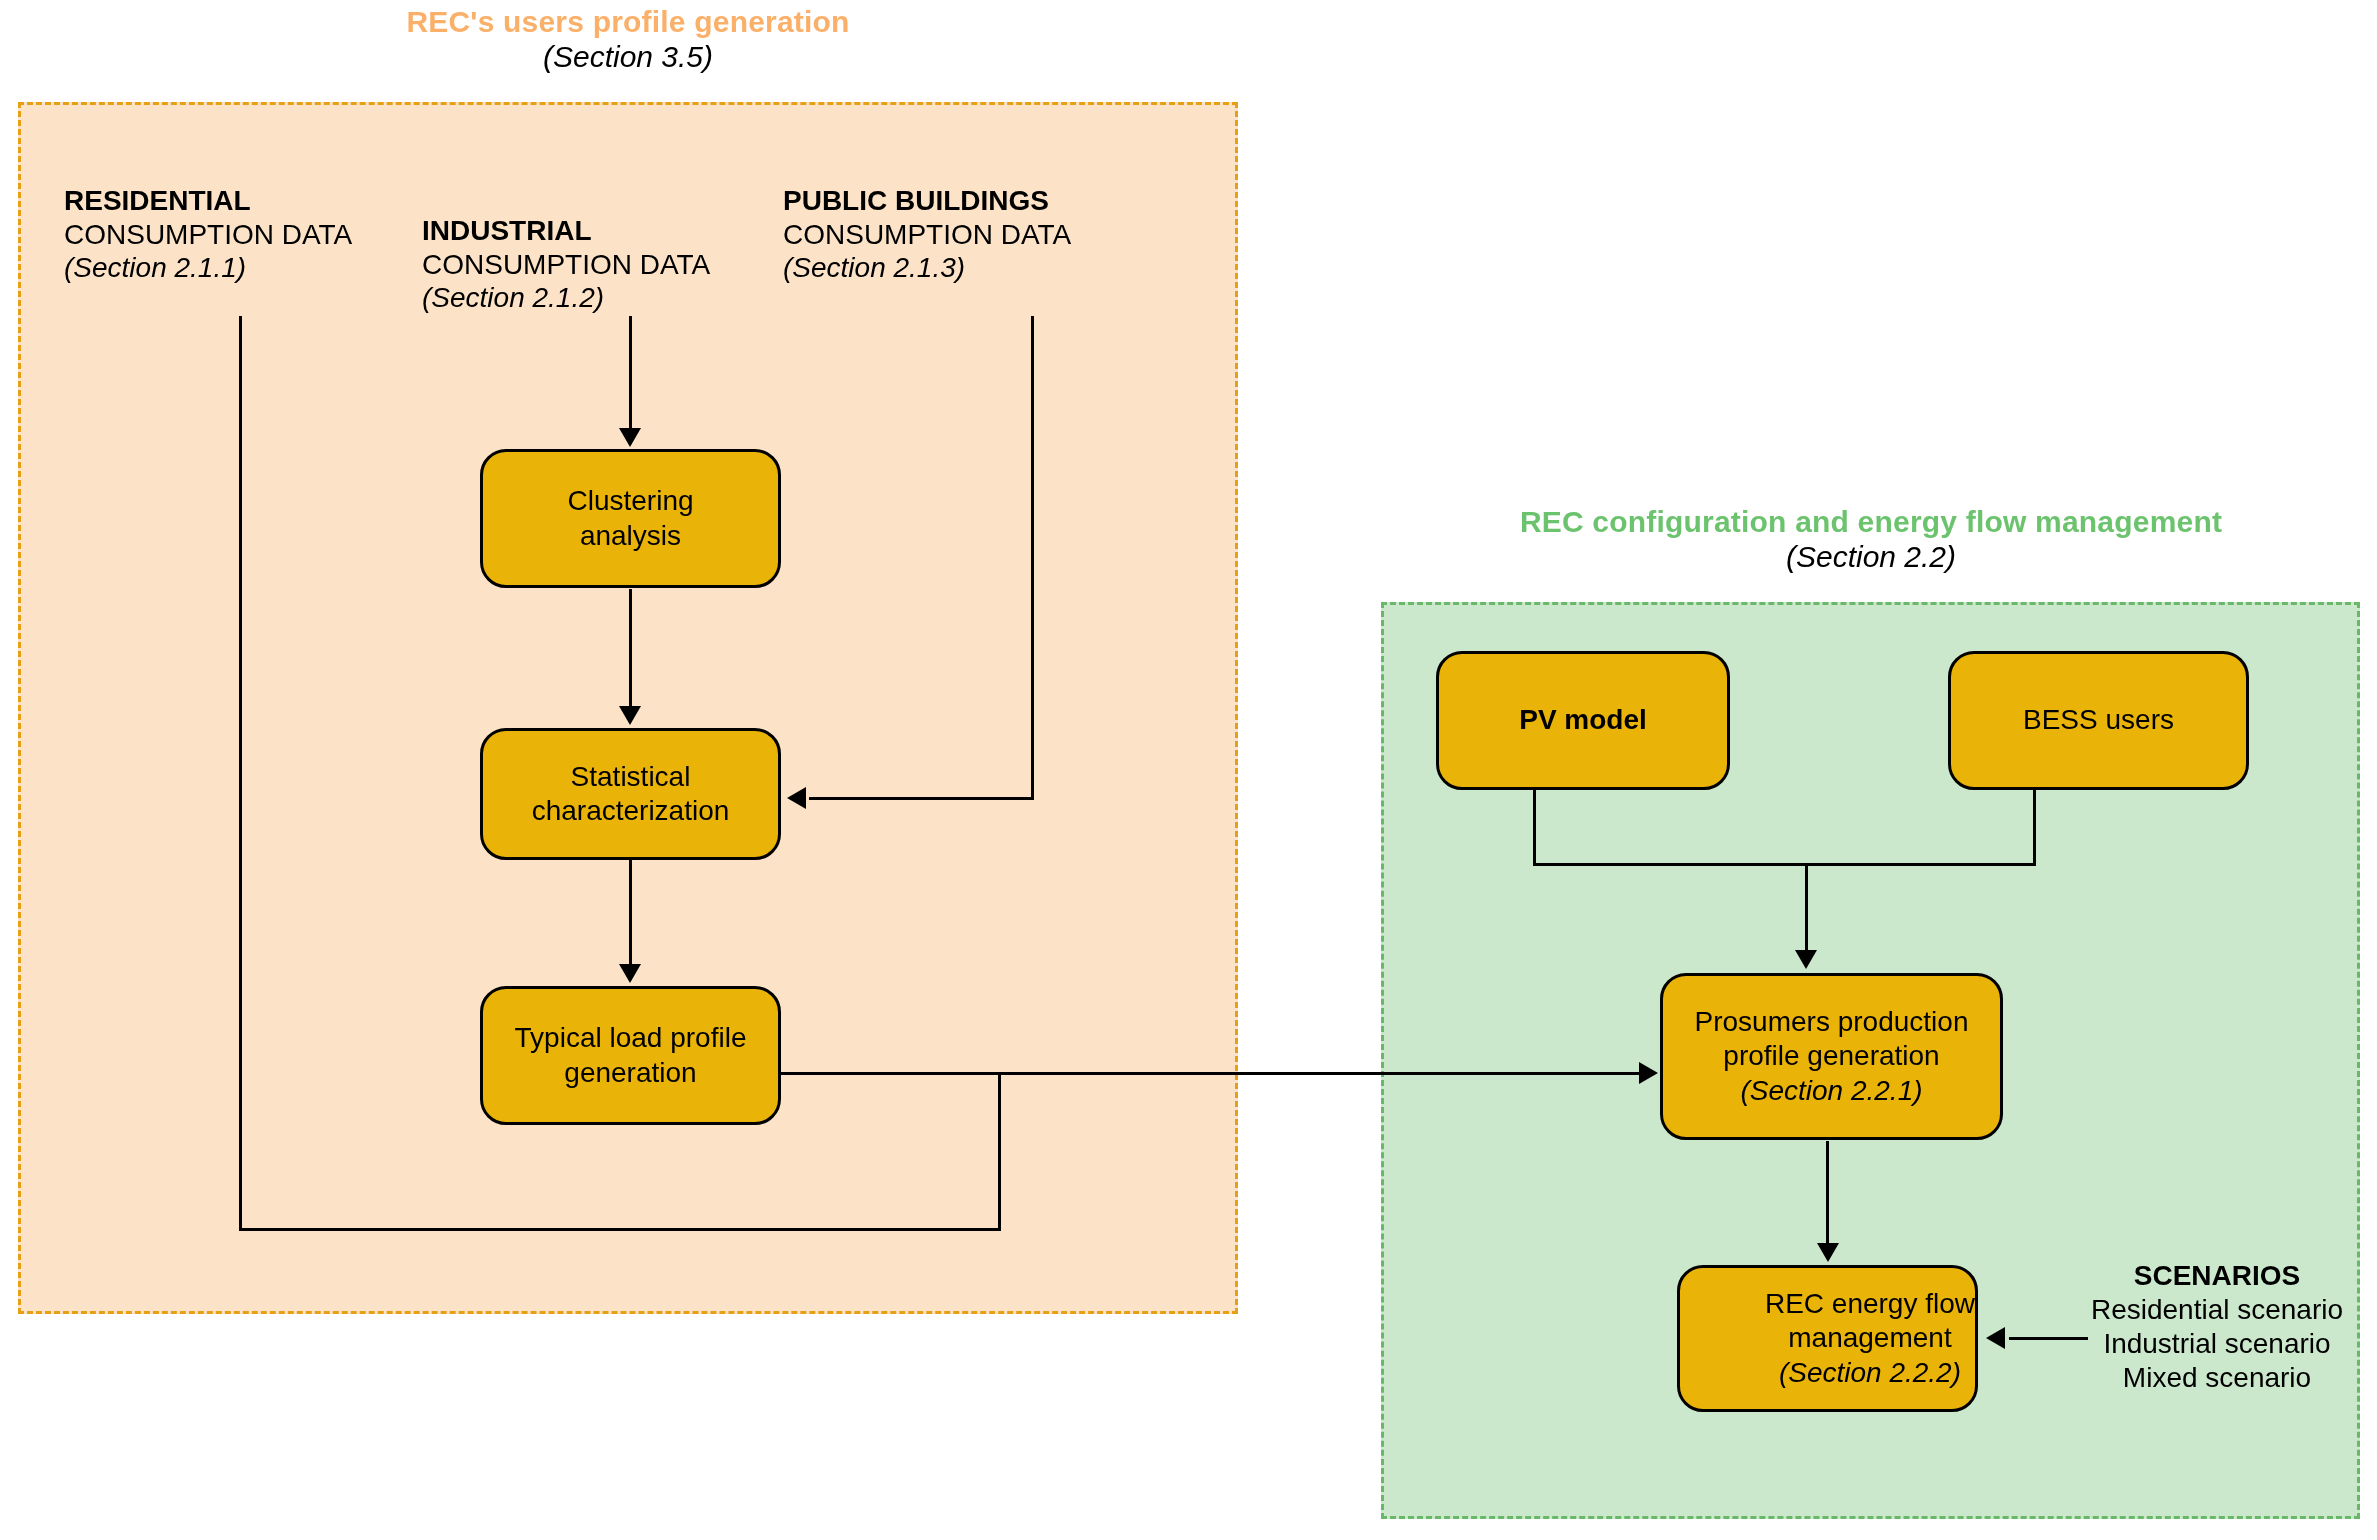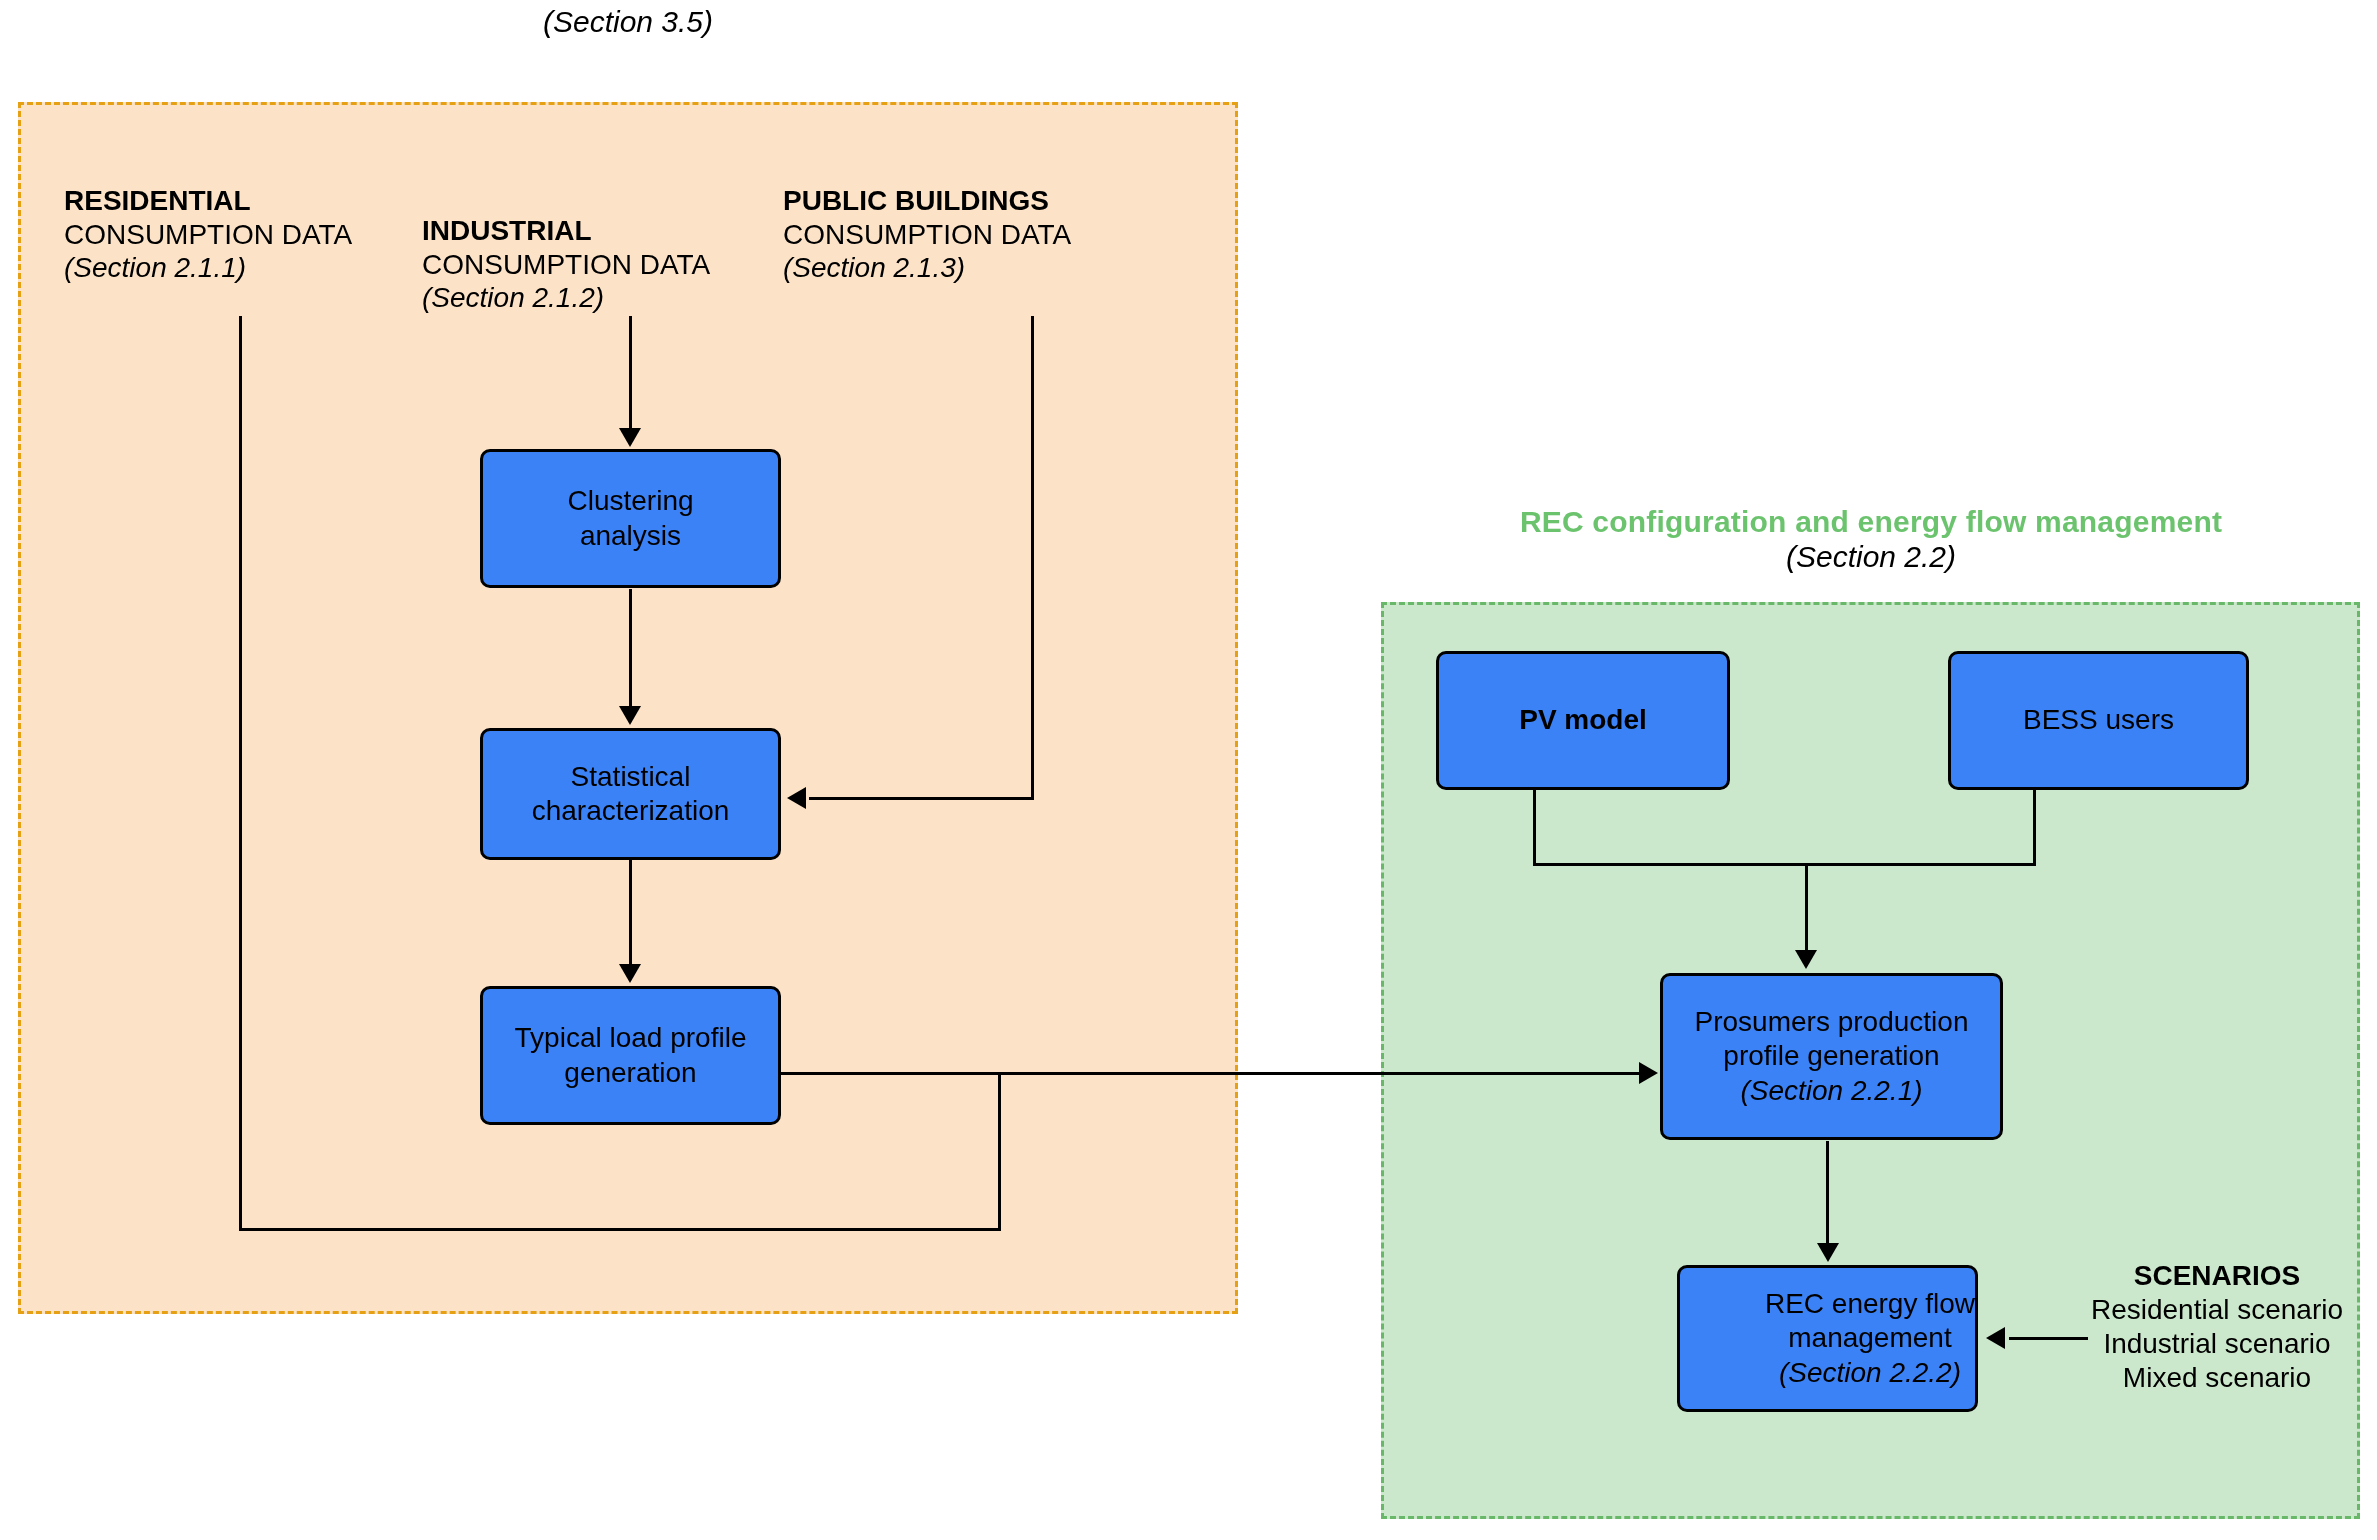--- a/index.html
+++ b/index.html
@@ -23,22 +23,22 @@
   
   .src-label{position:absolute;text-align:left;line-height:1.20;font-size:28px;}
   .src-label .l1{font-weight:bold;display:block;}
   .src-label .l2{display:block;}
   .src-label .l3{display:block;font-style:italic;}
   #src-residential{left:64px;top:184px;width:354px;}
   #src-industrial{left:422px;top:199px;width:354px;margin-top:15px;}
   #src-public{left:783px;top:184px;width:369px;}
 
   
-  .box{position:absolute;box-sizing:border-box;background:#3b82f6;
-       border:3px solid #000;border-radius:10px;
+  .box{position:absolute;box-sizing:border-box;background:#eab308;
+       border:3px solid #000;border-radius:26px;
        display:flex;align-items:center;justify-content:center;
        text-align:center;line-height:1.22;font-size:28px;z-index:5;}
   .box .itl{font-style:italic;}
 
   #box-clustering{left:480px;top:449px;width:301px;height:139px;}
   #box-statistical{left:480px;top:728px;width:301px;height:132px;}
   #box-typical{left:480px;top:986px;width:301px;height:139px;}
   #box-pv{left:1436px;top:651px;width:294px;height:139px;font-weight:bold;}
   #box-bess{left:1948px;top:651px;width:301px;height:139px;}
   #box-prosumers{left:1660px;top:973px;width:343px;height:167px;}
@@ -61,20 +61,21 @@
       border-right:19.6px solid #000;}
   .arrow-right{border-top:11.3px solid transparent;border-bottom:11.3px solid transparent;
       border-left:19.6px solid #000;}
 </style>
 </head>
 <body>
 
 <div class="panel" id="orange-panel"></div>
 
 <div class="panel-title" id="orange-title">
+  <div class="t-main">REC's users profile generation</div>
   <div class="t-sub">(Section 3.5)</div>
 </div>
 
 <div class="src-label" id="src-residential">
   <span class="l1">RESIDENTIAL</span>
   <span class="l2">CONSUMPTION DATA</span>
   <span class="l3">(Section 2.1.1)</span>
 </div>
 <div class="src-label" id="src-industrial">
   <span class="l1">INDUSTRIAL</span>

